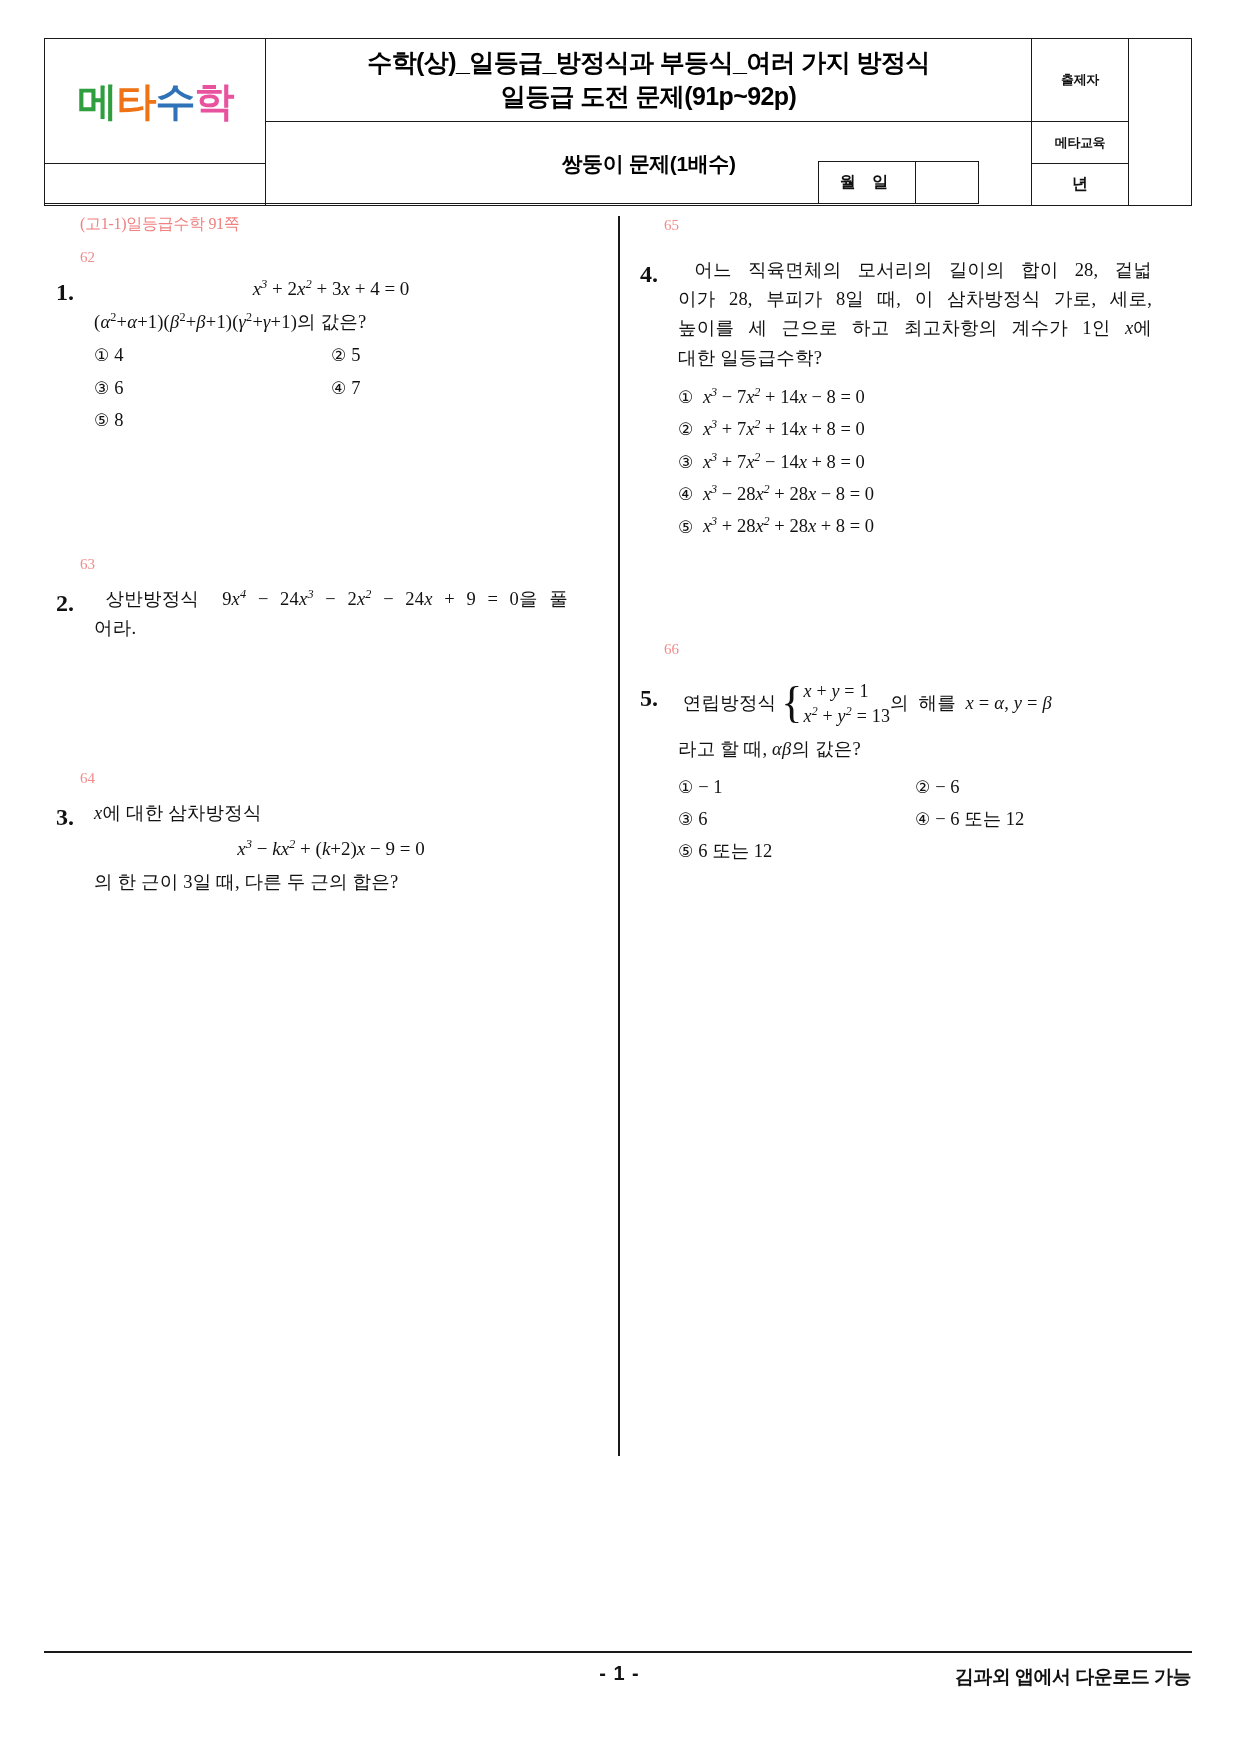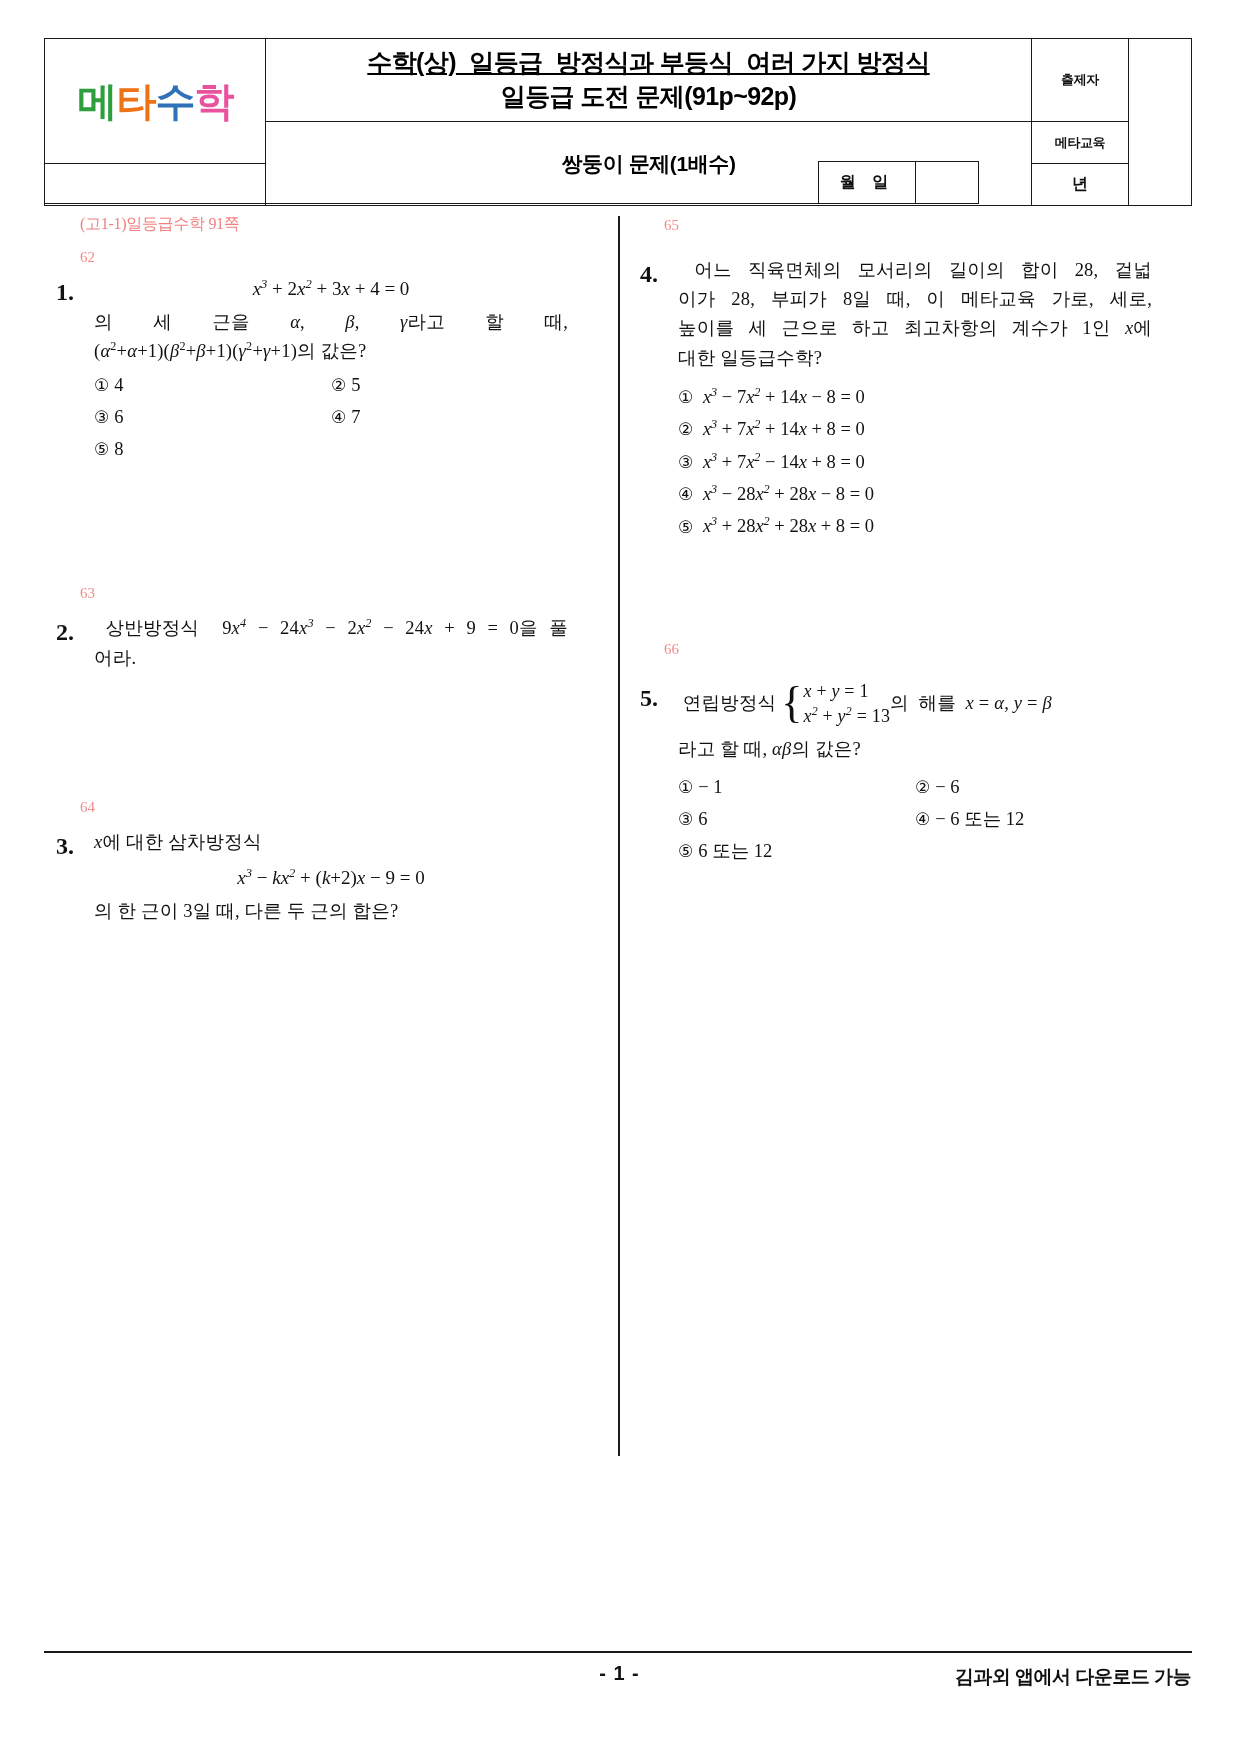--- a/index.html
+++ b/index.html
@@ -65,21 +65,21 @@
   }
 
   .title-main {
     font-size: 25px;
     font-weight: 700;
     letter-spacing: -0.6px;
     line-height: 1.38;
     color: #000;
     padding: 3px 6px 5px 6px;
   }
-  .title-main .l1 { display: block; text-decoration: underline; }
+  .title-main .l1 { display: block; }
   .title-main .l2 { display: block; }
   .title-sub {
     font-size: 21px;
     font-weight: 700;
     letter-spacing: -0.4px;
     color: #000;
   }
   .cell-year, .cell-monthday {
     width: 96px;
     height: 41px;
@@ -297,23 +297,20 @@
     <div class="srcline">(고1-1)일등급수학 91쪽</div>
 
     <div style="height:14px;"></div>
     <div class="qid">62</div>
     <div class="qblock" style="margin-top:8px;">
       <div class="qnum">1.</div>
       <div class="qbody">
         <div class="eq">
           <span class="mi">x</span><span class="sup">3</span> + 2<span class="mi">x</span><span class="sup">2</span> + 3<span class="mi">x</span> + 4 = 0
         </div>
-        <div class="qtext jt">
-          의 세 근을 <span class="gk">α</span>, <span class="gk">β</span>, <span class="gk">γ</span>라고 할 때,
-        </div>
         <div class="qtext">
           (<span class="gk">α</span><span class="supn">2</span>+<span class="gk">α</span>+1)(<span class="gk">β</span><span class="supn">2</span>+<span class="gk">β</span>+1)(<span class="gk">γ</span><span class="supn">2</span>+<span class="gk">γ</span>+1)의 값은?
         </div>
         <div class="choices">
           <div class="ch-row">
             <div class="ch-cell"><span class="circ">①</span><span>4</span></div>
             <div class="ch-cell"><span class="circ">②</span><span>5</span></div>
           </div>
           <div class="ch-row">
             <div class="ch-cell"><span class="circ">③</span><span>6</span></div>
@@ -358,21 +355,21 @@
   <div class="column col-right">
 
     <div class="qid" style="margin-top:3px;">65</div>
     <div class="qblock" style="margin-top:22px;">
       <div class="qnum">4.</div>
       <div class="qbody">
         <div class="qtext jt">
           &nbsp;어느 직육면체의 모서리의 길이의 합이 28, 겉넓
         </div>
         <div class="qtext jt">
-          이가 28, 부피가 8일 때, 이 메타교육 가로, 세로,
+          이가 28, 부피가 8일 때, 이 삼차방정식 가로, 세로,
         </div>
         <div class="qtext jt">
           높이를 세 근으로 하고 최고차항의 계수가 1인 <span class="mi">x</span>에
         </div>
         <div class="qtext">
           대한 일등급수학?
         </div>
         <div class="choices" style="margin-top:10px;">
           <div class="ch-row">
             <div class="ch-cell full">

